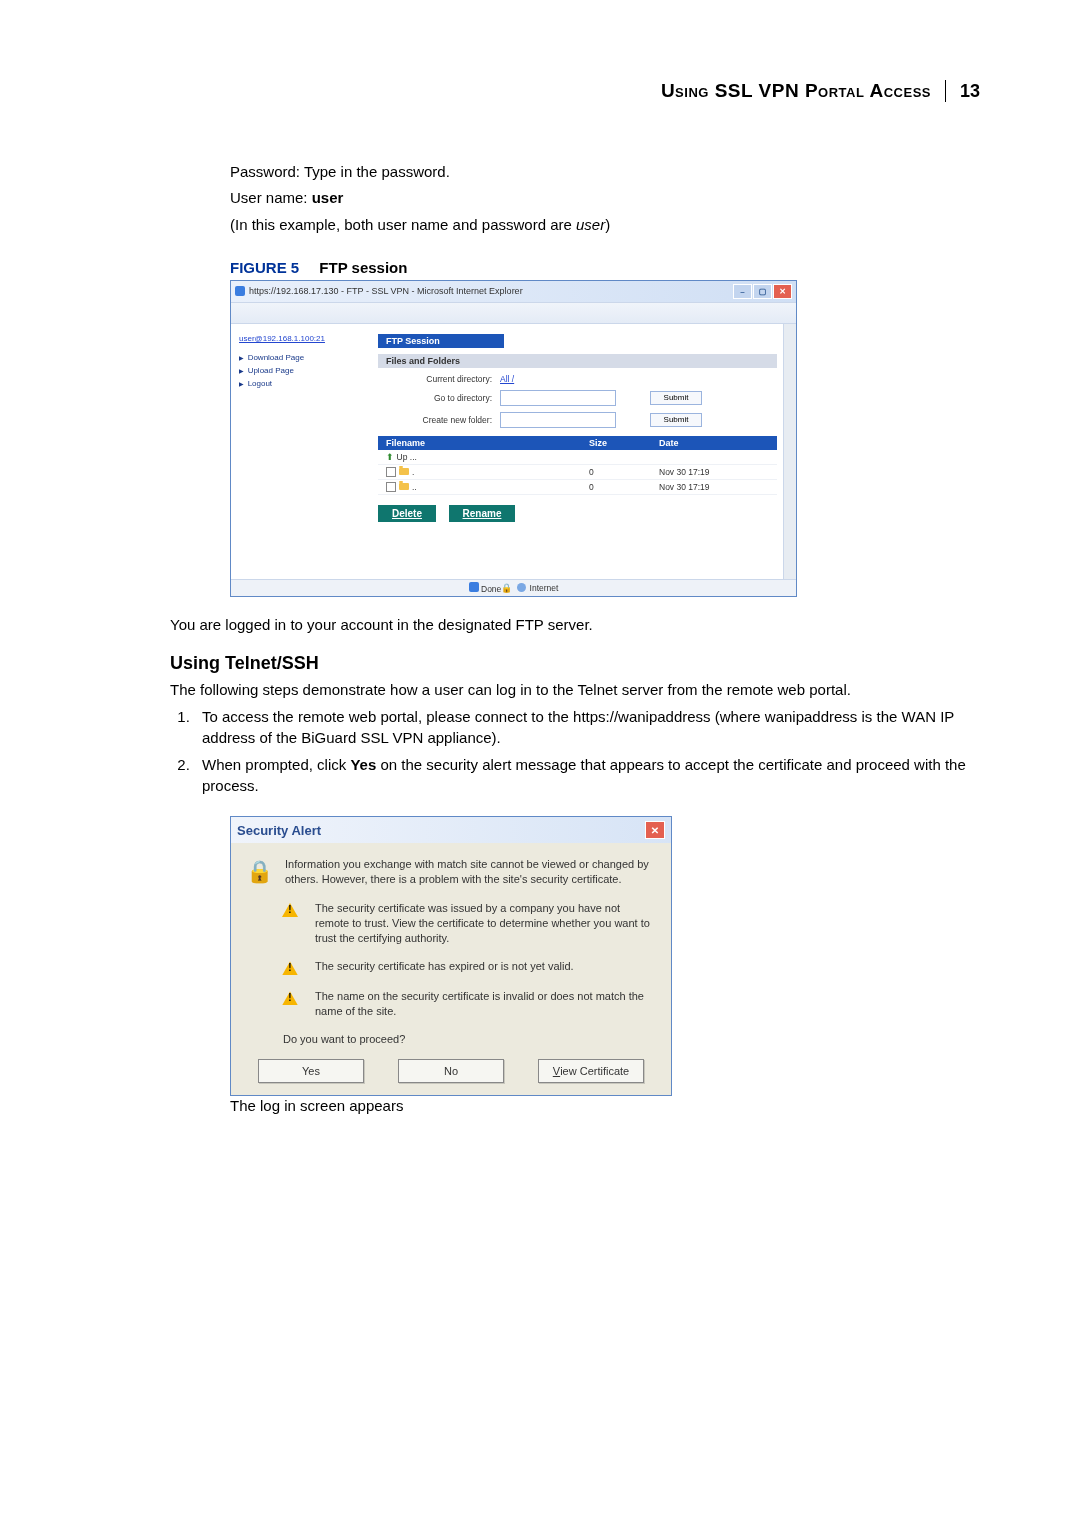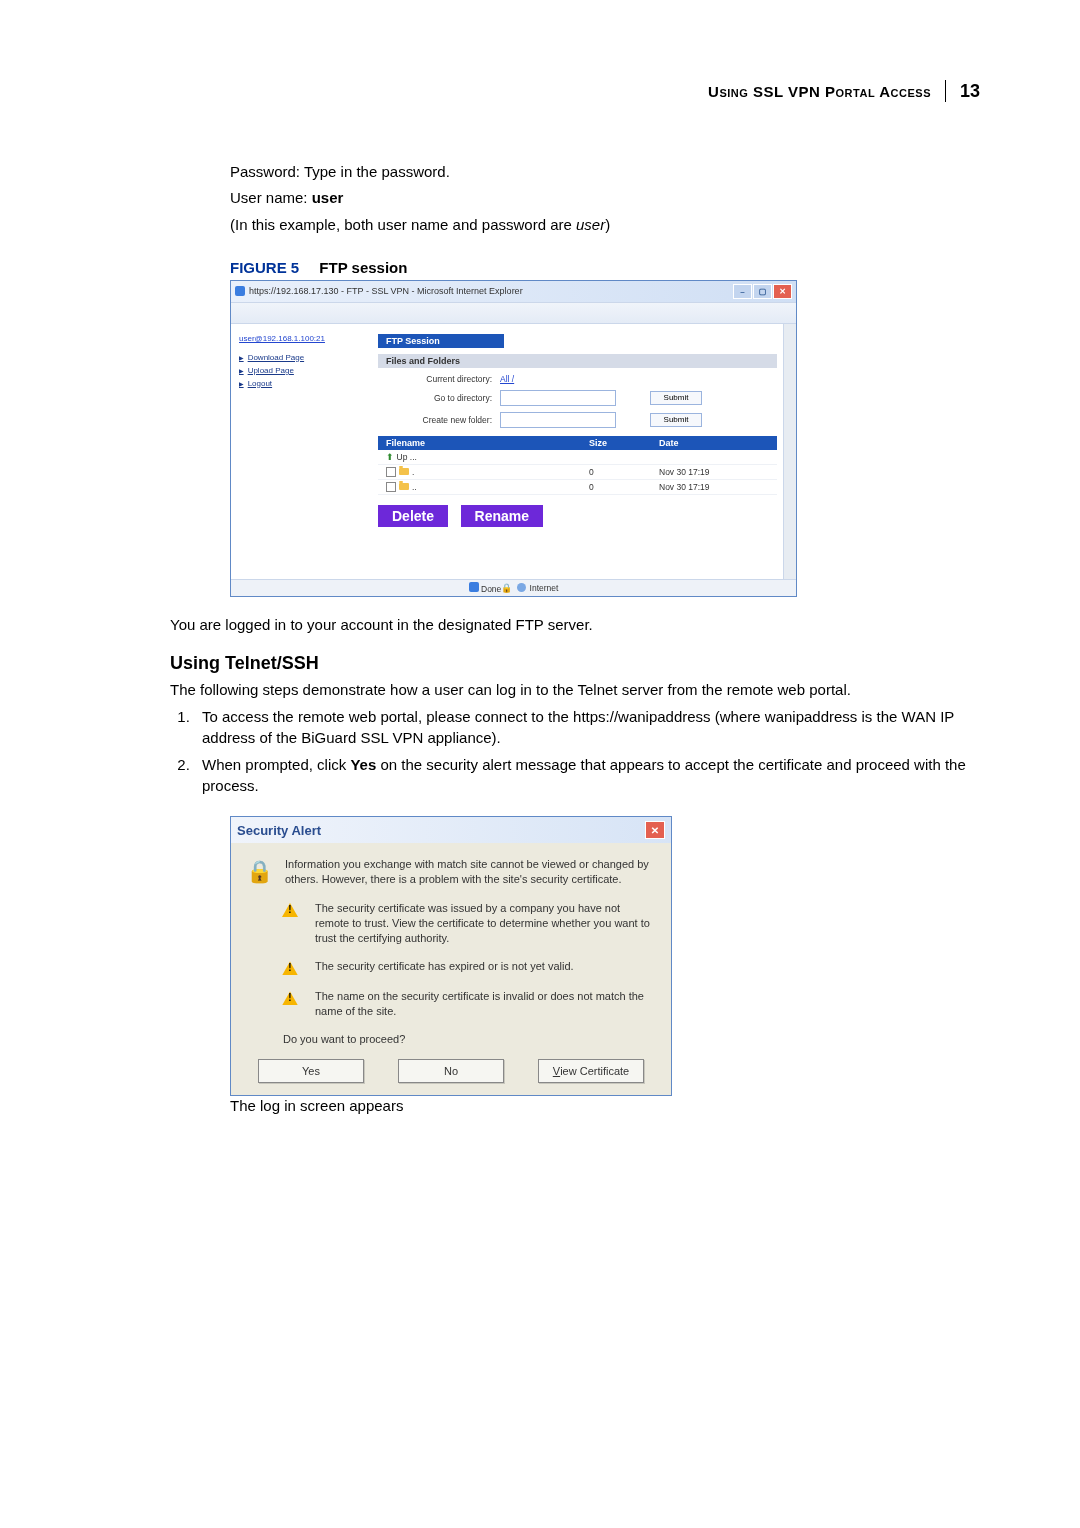--- a/index.html
+++ b/index.html
@@ -20,21 +20,21 @@
     display: flex;
     justify-content: flex-end;
     align-items: center;
     margin-bottom: 60px;
     gap: 14px;
   }
   .header-title {
     font-variant: small-caps;
     font-weight: bold;
     letter-spacing: 0.5px;
-    font-size: 15px;
+    font-size: 19px;
     margin-left: 31px;
   }
   .header-sep {
     width: 1px;
     height: 22px;
     background: #000;
   }
   .header-page {
     font-weight: bold;
     font-size: 18px;
@@ -96,21 +96,21 @@
     min-height: 255px;
   }
   .ftp-scroll { width:12px; background:#e7ecf2; border-left:1px solid #cbd7ea; }
   .ftp-sidebar {
     width: 125px;
     padding: 10px 8px;
     font-size: 8px;
     color: #1a3a8a;
   }
   .ftp-user-link { color:#2346d0; text-decoration:underline; display:block; margin-bottom:10px; }
-  .ftp-side-item { display:flex; align-items:center; gap:4px; margin: 4px 0; color:#1a3a8a;text-decoration:underline; }
+  .ftp-side-item { display:flex; align-items:center; gap:4px; margin: 4px 0; color:#1a3a8a; }
   .tri { font-size: 6px; }
   .ftp-main { flex:1; padding: 10px 6px; }
   .bluebar { background:#1c55b8; color:#fff; font-weight:bold; padding:2px 8px; font-size:9px; width: 110px; }
   .graybar { background:#d5dbe7; color:#333; padding:2px 8px; font-size:9px; font-weight:bold; margin-top:6px; }
   .form-row { display:flex; align-items:center; gap:8px; margin:6px 0; font-size:8.5px; color:#333; padding-left:14px; }
   .form-row .lbl { width: 100px; text-align:right; }
   .form-row input[type=text] { width: 110px; height:12px; border:1px solid #9bb4de; font-size:8px; }
   .form-row .link { color:#2346d0; text-decoration:underline; }
   .subm { width:52px; height:14px; font-size:8px; border:1px solid #9bb4de; background:#f6f8fc; margin-left:26px; }
   .file-head { background:#1c55b8; color:#fff; display:flex; font-size:9px; font-weight:bold; padding:2px 8px; margin-top:8px; }
@@ -118,21 +118,21 @@
   .file-head .c2 { width:70px; text-align:left; }
   .file-head .c3 { width:110px; text-align:left; }
   .file-row { display:flex; font-size:8.5px; padding:2px 8px; border-bottom:1px solid #eef1f6; color:#333; align-items:center; }
   .file-row .c1 { flex:1; display:flex; align-items:center; gap:3px; }
   .file-row .c2 { width:70px; }
   .file-row .c3 { width:110px; }
   .up-arrow { color:#2e8b2e; font-size:9px; }
   .cb { width:8px; height:8px; border:1px solid #888; display:inline-block; }
   .folder { width:10px; height:7px; background:#f4c24a; display:inline-block; border-radius:1px; position:relative; }
   .folder::before { content:""; position:absolute; top:-2px; left:0; width:4px; height:2px; background:#f4c24a; border-radius:1px; }
-  .bluebtn { background:#6d28d9; color:#fff; font-size:14px; font-weight:bold; border:none; padding:3px 14px; margin-right:10px; }
+  .bluebtn { background:#0f766e; color:#fff; font-size:10px; font-weight:bold; border:none; padding:3px 14px; margin-right:10px;text-decoration:underline; }
   .ftp-status { height:16px; border-top:1px solid #cbd7ea; background:#eef2f8; display:flex; justify-content:center; align-items:center; padding:0 6px; font-size:8.5px; color:#333; }
   .status-right { display:flex; align-items:center; gap:4px; }
   .lock-icon { color:#d6a400; font-size:9px; }
   .globe-icon { width:9px; height:9px; border-radius:50%; background:#7aa8e4; display:inline-block; }
 
   
   h3 { font-size: 18px; font-weight:bold; margin: 18px 0 6px 0; }
   ol { margin: 6px 0 20px 24px; padding: 0; }
   ol li { margin: 6px 0; line-height:1.4; padding-left: 8px; }
 

